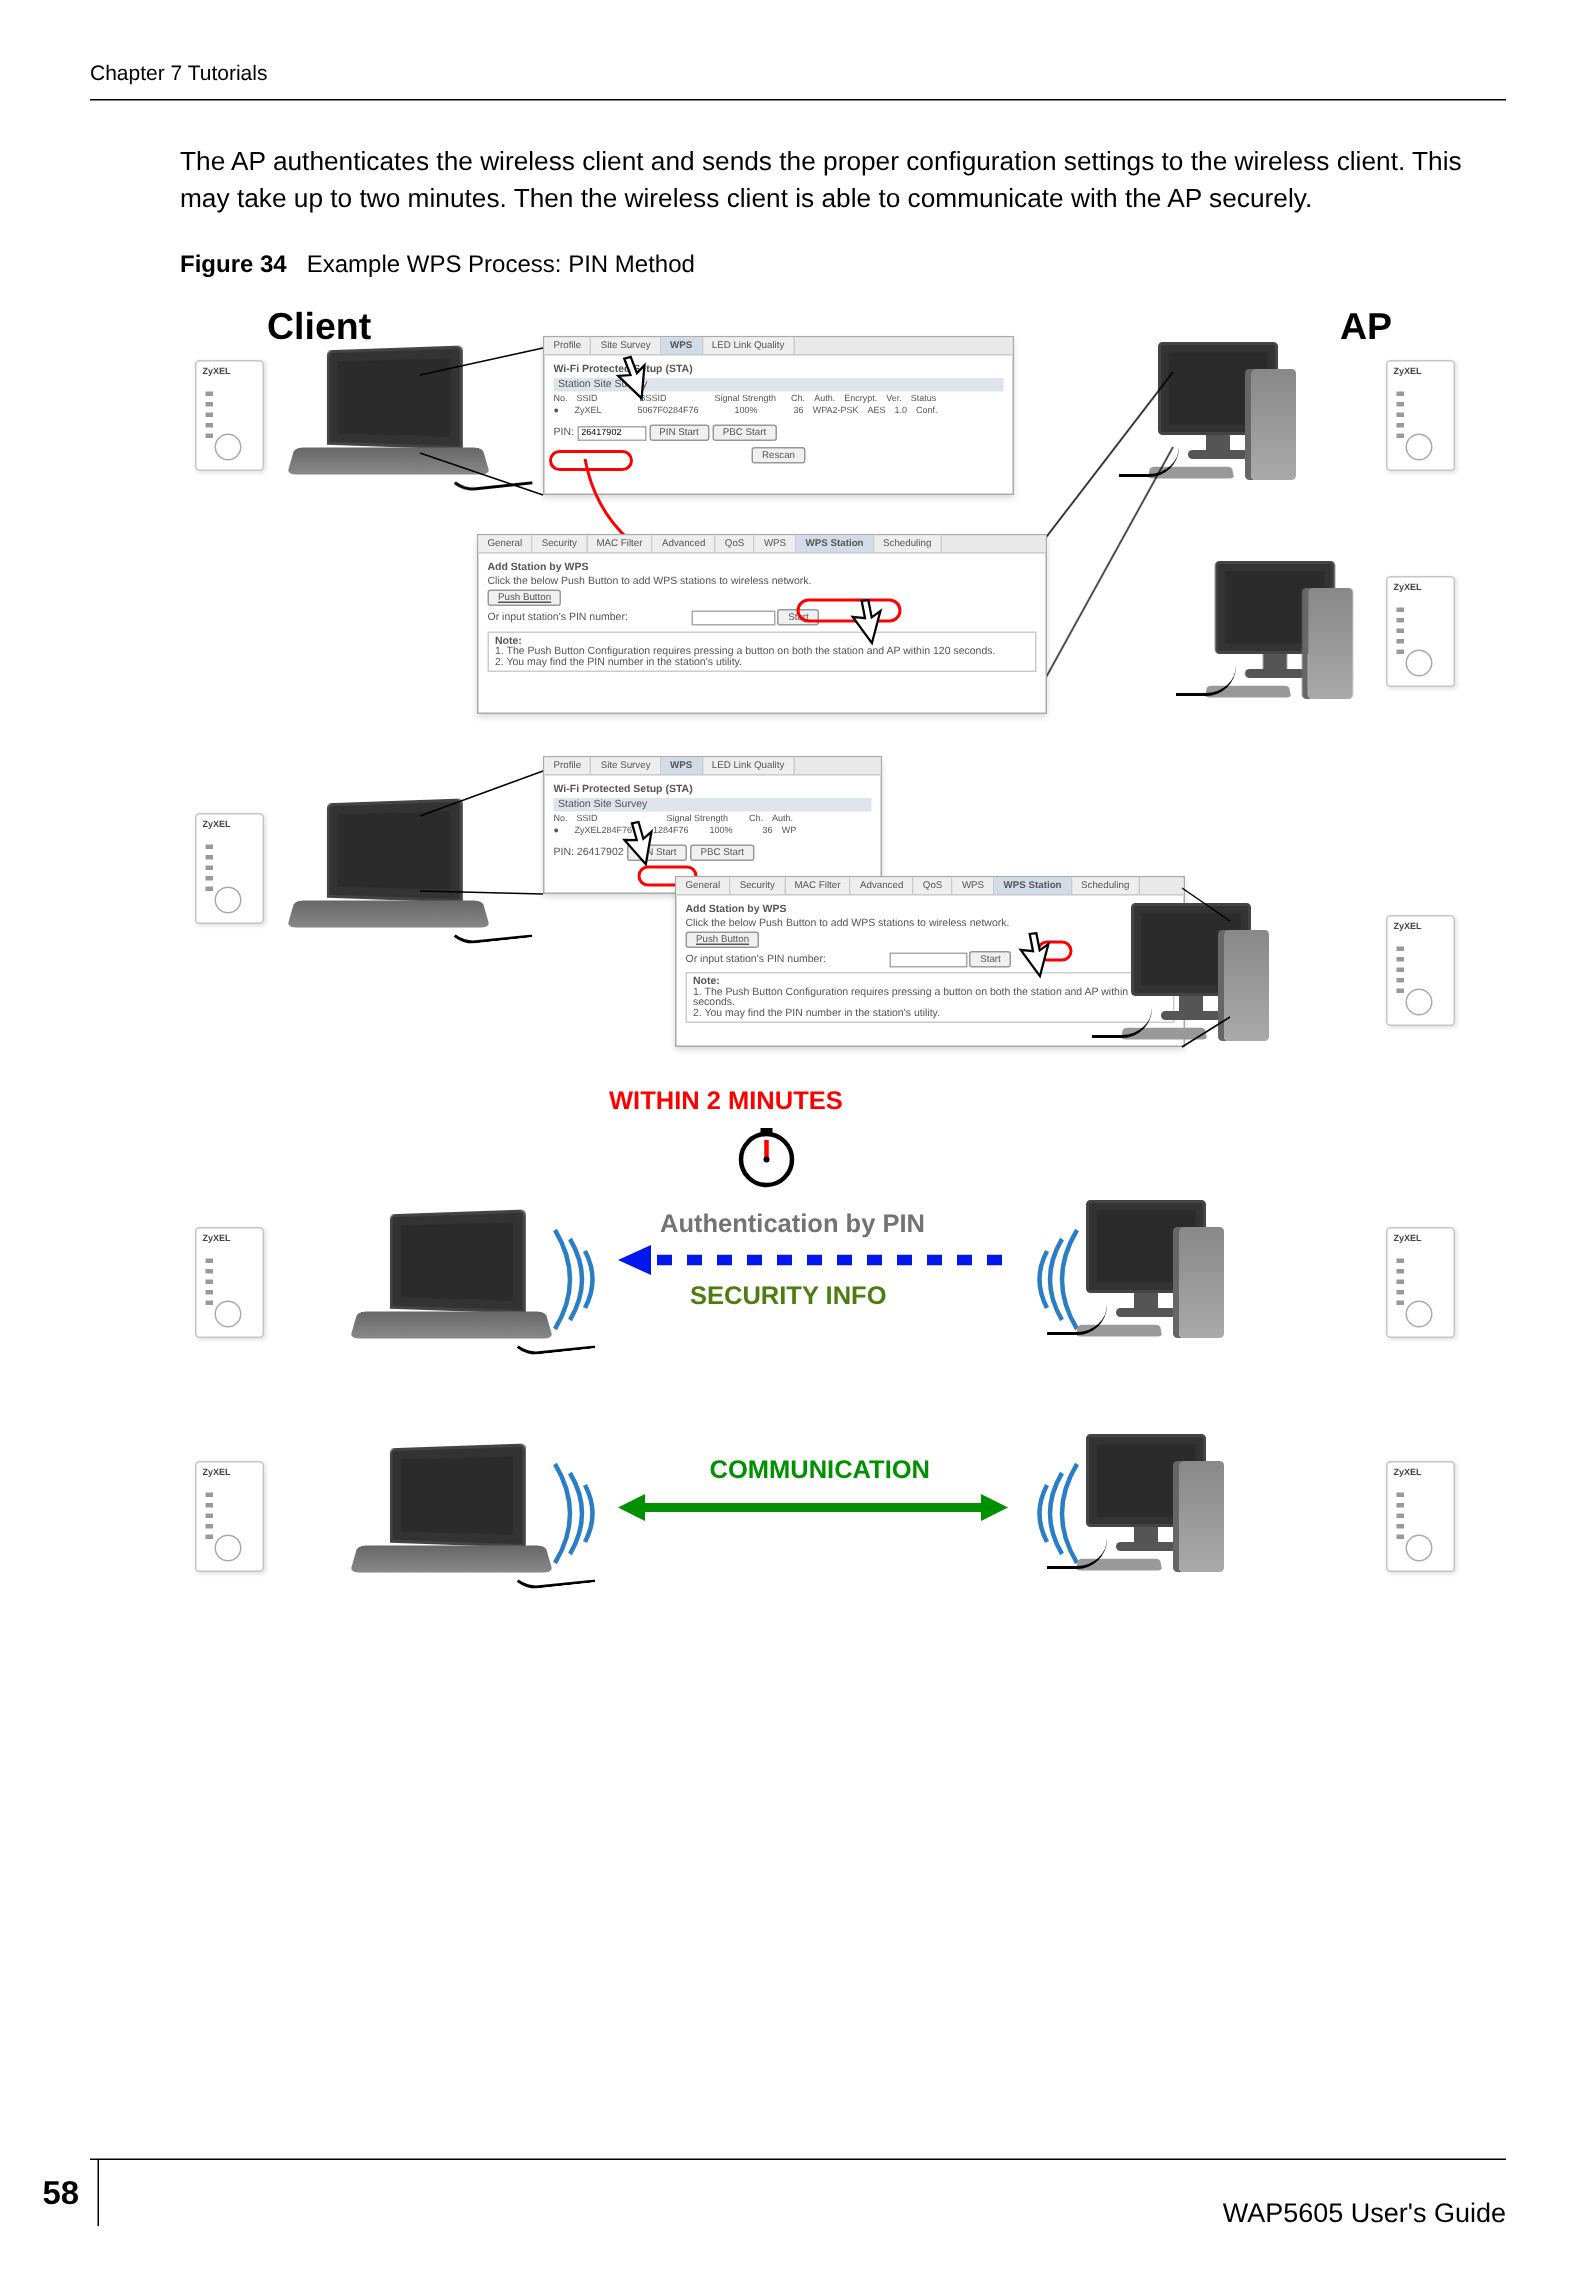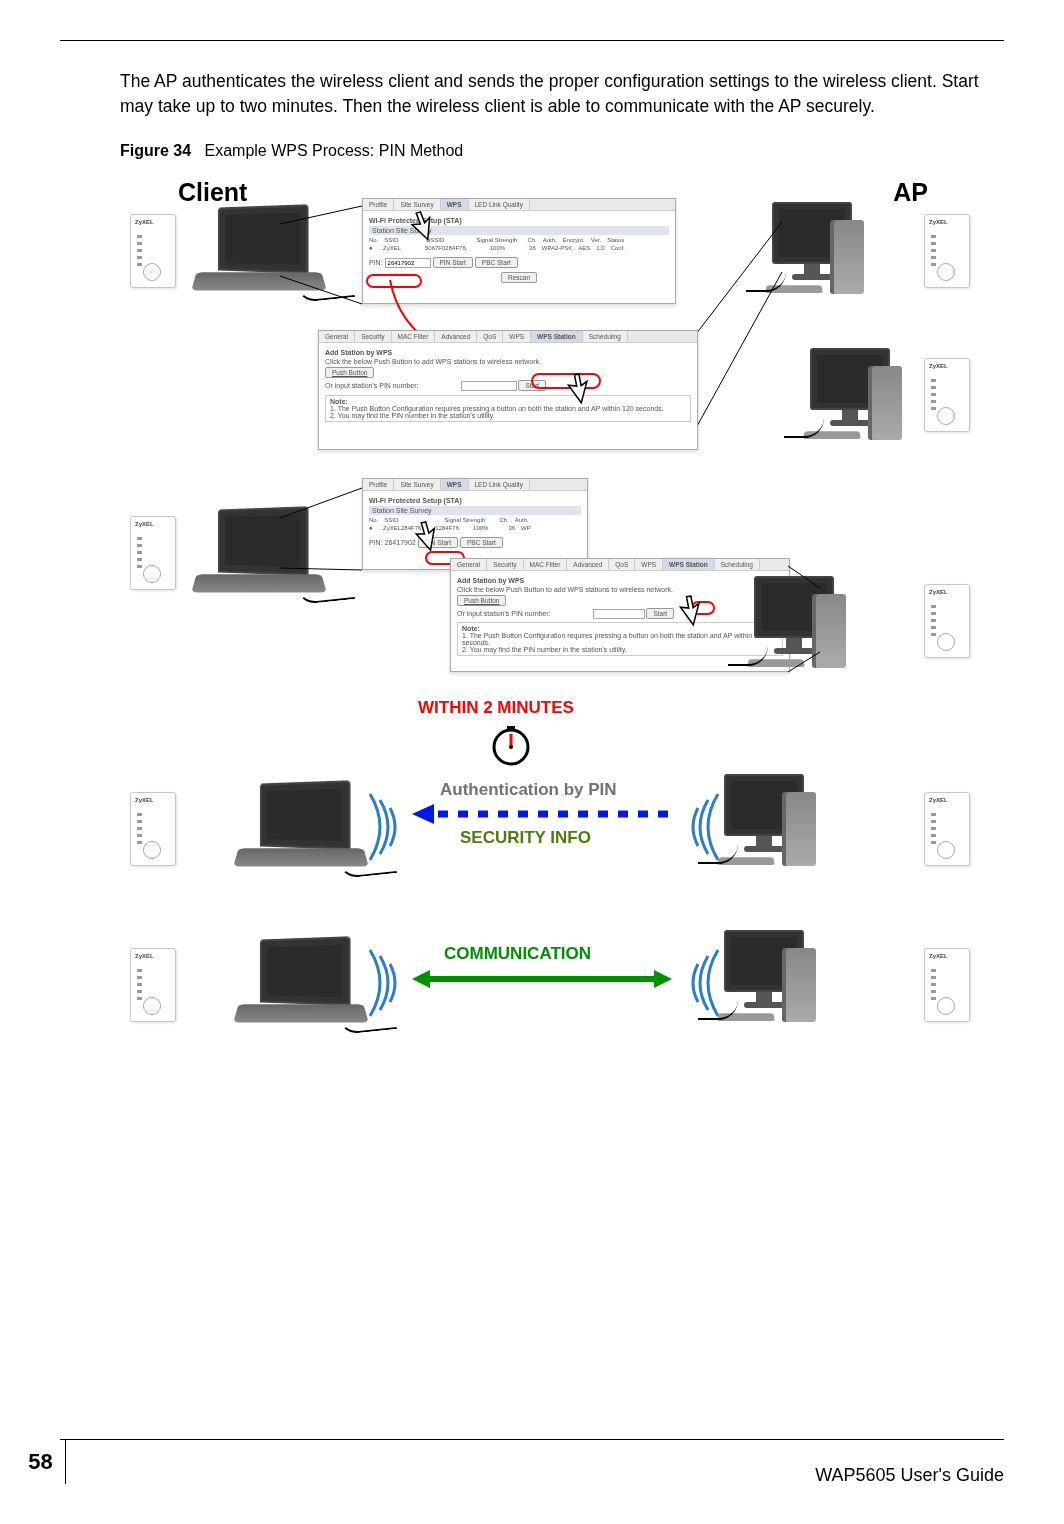--- a/index.html
+++ b/index.html
@@ -331,23 +331,27 @@
       right: 60px;
       bottom: 38px;
       font-size: 18px;
     }
   </style>
 </head>
 <body>
 
 <div class="page">
 
+  <div class="header-row">
+    <span>Chapter 7 Tutorials</span>
+    <span></span>
+  </div>
   <div class="header-divider"></div>
 
-  <p class="body-text">The AP authenticates the wireless client and sends the proper configuration settings to the wireless client. Start may take up to two minutes. Then the wireless client is able to communicate with the AP securely.</p>
+  <p class="body-text">The AP authenticates the wireless client and sends the proper configuration settings to the wireless client. This may take up to two minutes. Then the wireless client is able to communicate with the AP securely.</p>
 
   <p class="figure-caption">
     <span class="bold">Figure 34</span>
     &nbsp;&nbsp;<span>Example WPS Process: PIN Method</span>
   </p>
 
   <div class="diagram">
     <div class="label-client">Client</div>
     <div class="label-ap">AP</div>
 
@@ -615,21 +619,21 @@
           <span></span>
           <span></span>
         </div>
       <div class="ring"></div>
     </div>
     <svg class="arrow-svg" style="left:640px; top:388px;" width="60" height="110">
       <line x1="50" y1="22" x2="18" y2="0" stroke="#000" stroke-width="1"></line>
       <line x1="50" y1="86" x2="18" y2="106" stroke="#000" stroke-width="1"></line>
     </svg>
 
-    <div class="within2" style="left:288px; top:520px;">WITHIN 2 MINUTES</div>
+    <div class="within2" style="left:276px; top:520px;">WITHIN 2 MINUTES</div>
 
     <div class="clock" style="left:360px; top:546px;">
       <svg width="42" height="42">
         <circle cx="21" cy="23" r="17" fill="#fff" stroke="#000" stroke-width="3"></circle>
         <line x1="21" y1="23" x2="21" y2="10" stroke="#ff0000" stroke-width="3"></line>
         <rect x="17" y="2" width="8" height="4" fill="#000"></rect>
         <circle cx="21" cy="23" r="2" fill="#000"></circle>
       </svg>
     </div>
 
@@ -702,21 +706,21 @@
       <div class="screen"></div>
         <div class="base"></div>
         <div class="cable"></div>
     </div>
     <svg class="wifi-waves" style="left:232px; top:766px;" width="46" height="78">
       <path d="M8 6 Q28 39 8 72" stroke="#2a7ec6" stroke-width="3" fill="none"></path>
       <path d="M18 12 Q34 39 18 66" stroke="#2a7ec6" stroke-width="3" fill="none"></path>
       <path d="M28 20 Q38 39 28 58" stroke="#2a7ec6" stroke-width="3" fill="none"></path>
     </svg>
 
-    <div class="communication" style="left:314px; top:766px;">COMMUNICATION</div>
+    <div class="communication" style="left:343px; top:766px;">COMMUNICATION</div>
     <svg class="comm-arrow" style="left:280px; top:790px;" width="264" height="22">
       <line x1="18" y1="11" x2="246" y2="11" stroke="#009100" stroke-width="6"></line>
       <polygon points="20,2 2,11 20,20" fill="#009100"></polygon>
       <polygon points="244,2 262,11 244,20" fill="#009100"></polygon>
     </svg>
 
     <svg class="wifi-waves" style="left:550px; top:766px;" width="46" height="78">
       <path d="M38 6 Q18 39 38 72" stroke="#2a7ec6" stroke-width="3" fill="none"></path>
       <path d="M28 12 Q12 39 28 66" stroke="#2a7ec6" stroke-width="3" fill="none"></path>
       <path d="M18 20 Q8 39 18 58" stroke="#2a7ec6" stroke-width="3" fill="none"></path>

